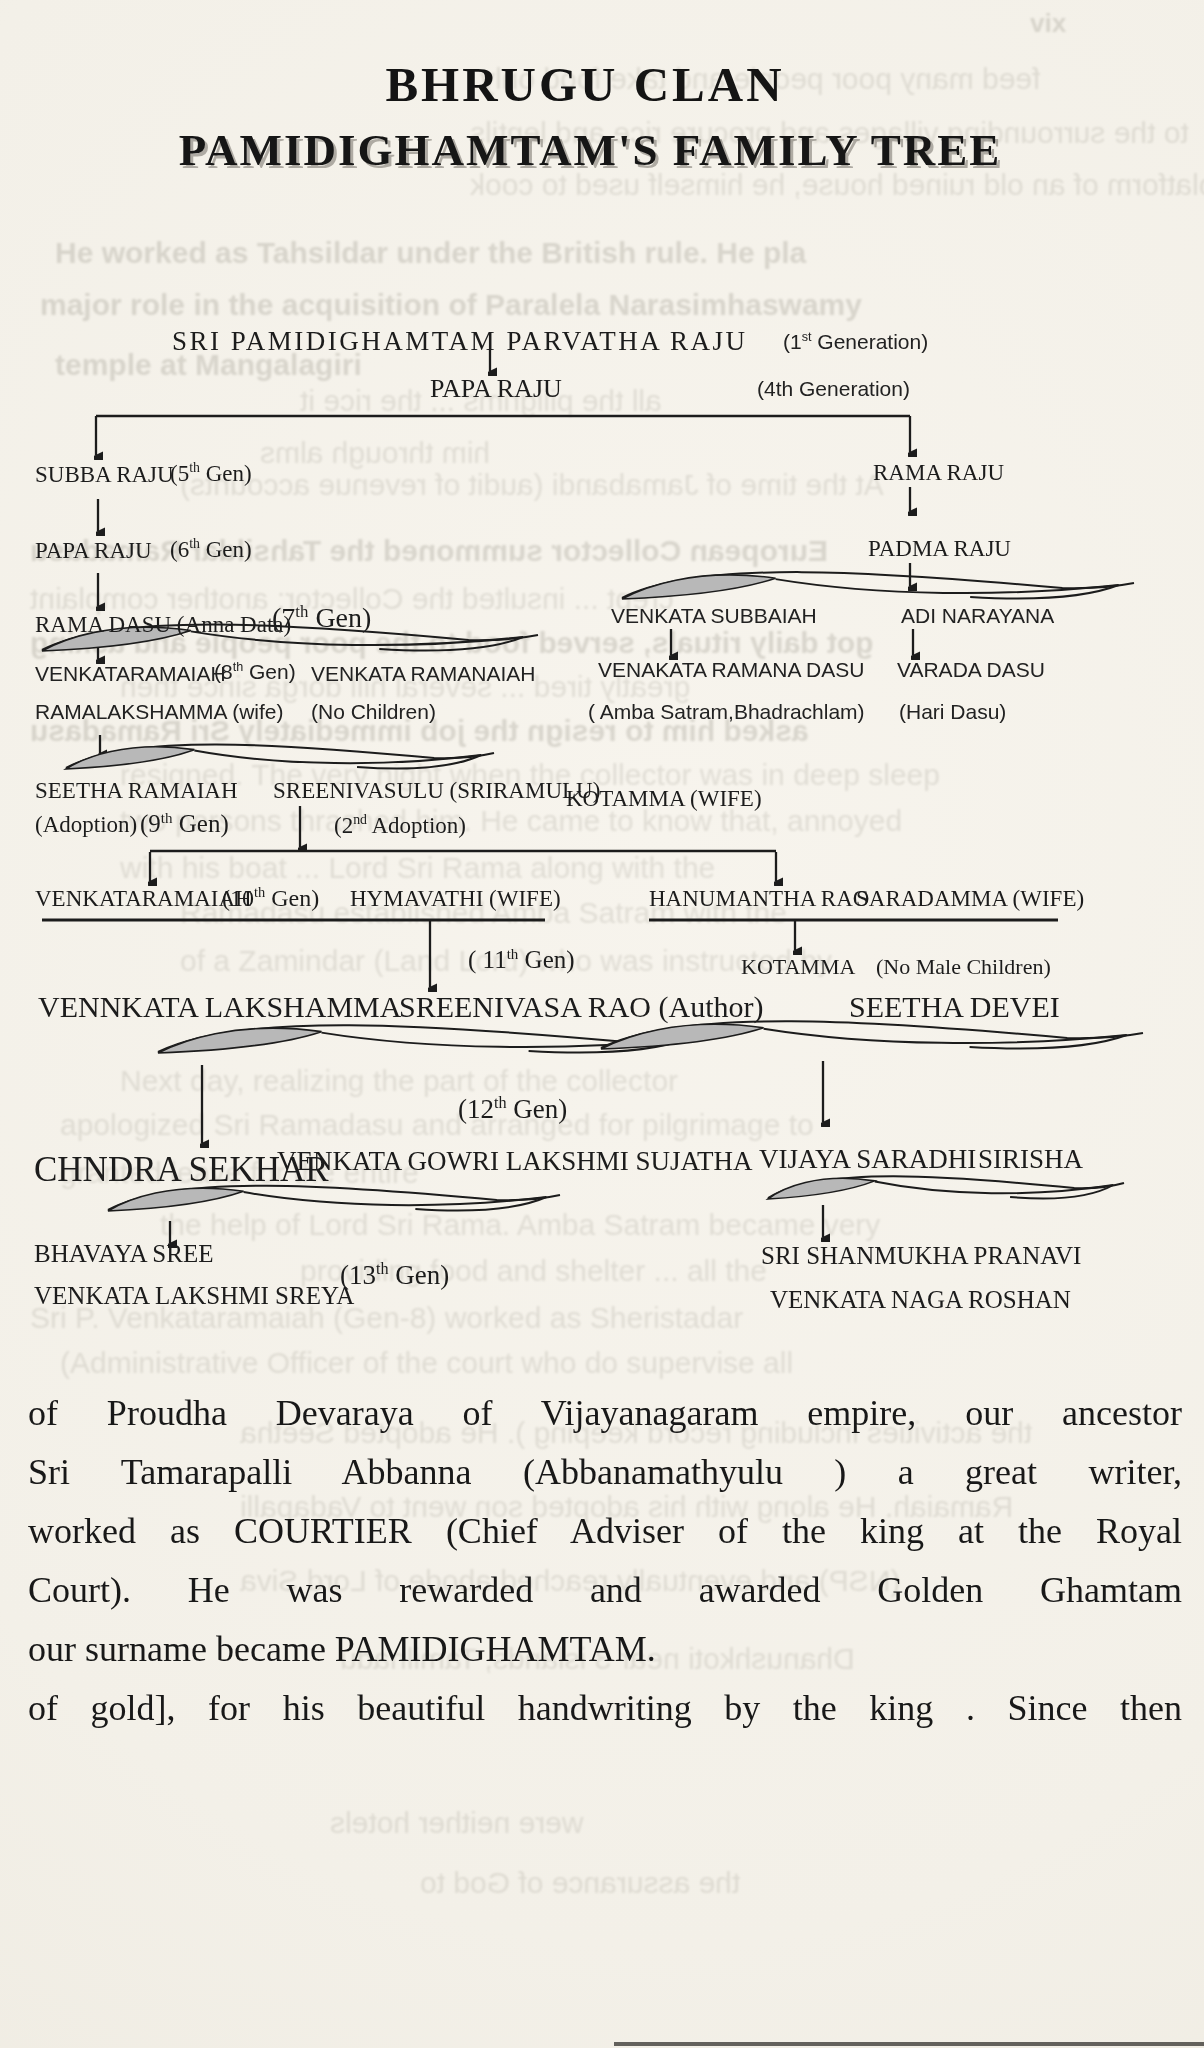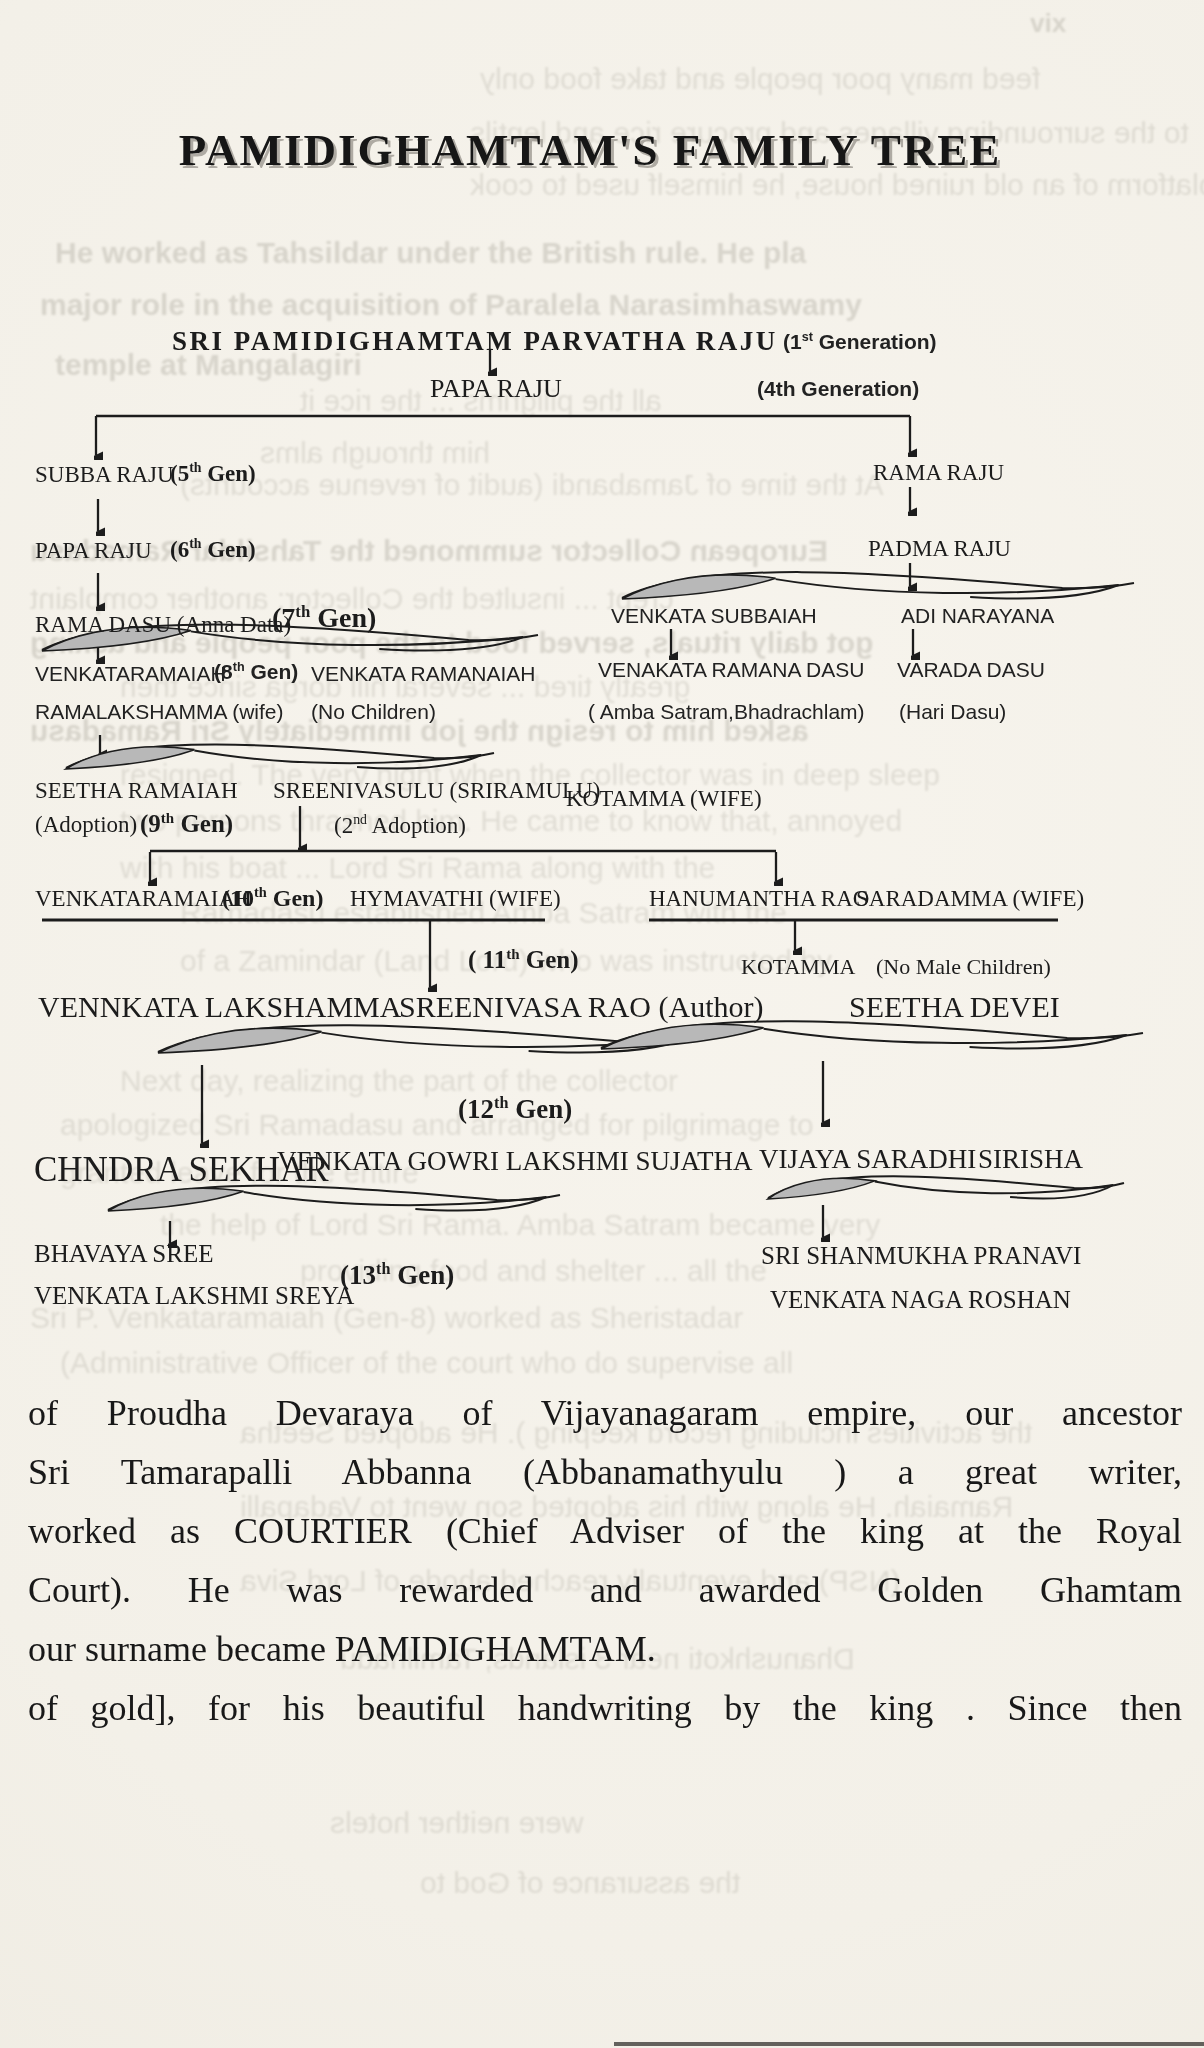--- a/index.html
+++ b/index.html
@@ -17,21 +17,21 @@
   
   .title1{position:absolute;left:0;top:56px;width:1170px;text-align:center;
       font-size:49px;font-weight:bold;letter-spacing:3px;color:#141414;}
   .title2{position:absolute;left:0;top:124px;width:1180px;text-align:center;
       font-size:45px;font-weight:bold;letter-spacing:2px;color:#161616;
       text-shadow:3px 3px 0 rgba(70,66,58,.4);}
   
   .tn{position:absolute;white-space:nowrap;font-family:"Liberation Serif",serif;
       font-size:23px;color:#1c1c1c;}
   .sans{font-family:"Liberation Sans",sans-serif;font-size:21px;color:#222;}
-  .b{font-weight:bold;}
+  .b{font-weight:normal;}
   .tn sup{font-size:60%;}
   svg.layer{position:absolute;left:0;top:0;}
   
   .para{position:absolute;left:28px;width:1154px;font-size:36px;color:#181818;}
   .pl{height:59px;line-height:59px;text-align:justify;text-align-last:justify;
       white-space:nowrap;overflow:hidden;}
   .pl.last{text-align:left;text-align-last:left;}
   .edge{position:absolute;right:0;bottom:2px;width:590px;height:4px;background:#33322e;opacity:.75;}
 </style>
 </head>
@@ -68,20 +68,21 @@
     <div class="gh" style="left:60px;top:1346px">(Administrative Officer of the court who do supervise all</div>
     <div class="gh m" style="left:240px;top:1416px">the activities including record keeping ). He adopted Seetha</div>
     <div class="gh m" style="left:240px;top:1490px">Ramaiah. He along with his adopted son went to Vadapalli</div>
     <div class="gh m" style="left:240px;top:1564px">(NSP) and eventually reached abode of Lord Siva</div>
     <div class="gh m" style="left:340px;top:1642px">Dhanushkoti near 3 islands, Tamilnadu</div>
     <div class="gh m" style="left:330px;top:1806px">were neither hotels</div>
     <div class="gh m" style="left:420px;top:1866px">the assurance of God to</div>
     <div class="gh m bb" style="left:1030px;top:8px;font-size:26px">xiv</div>
   </div>
 
+  <div class="title1">BHRUGU CLAN</div>
   <div class="title2">PAMIDIGHAMTAM'S FAMILY TREE</div>
 
   <svg class="layer" width="1204" height="2048">
     <defs>
       <marker id="ah" markerWidth="9" markerHeight="9" refX="4.5" refY="7.2" orient="auto" markerUnits="userSpaceOnUse">
         <path d="M0.5,0 L8.5,0 L4.5,8.5 Z" fill="#1c1c1c" transform="scale(1.6)"></path>
       </marker>
     </defs>
     <g id="conn" stroke="#1c1c1c" stroke-width="2.3" fill="none">
         <line x1="490" y1="350" x2="490" y2="371" marker-end="url(#ah)"></line>

